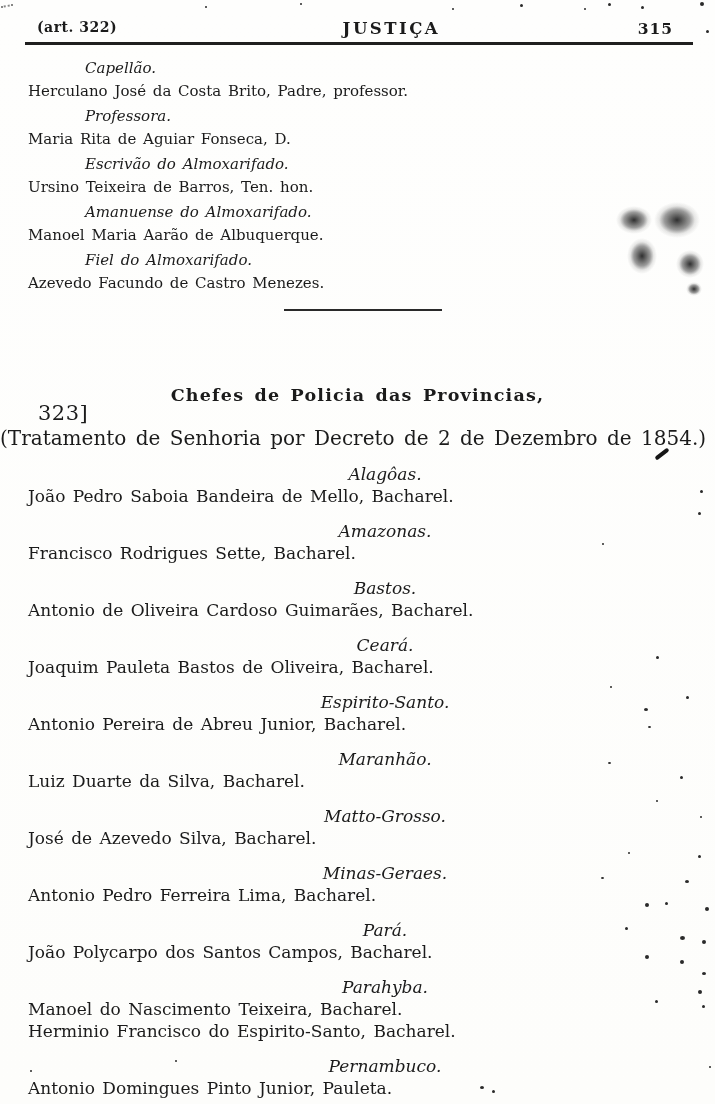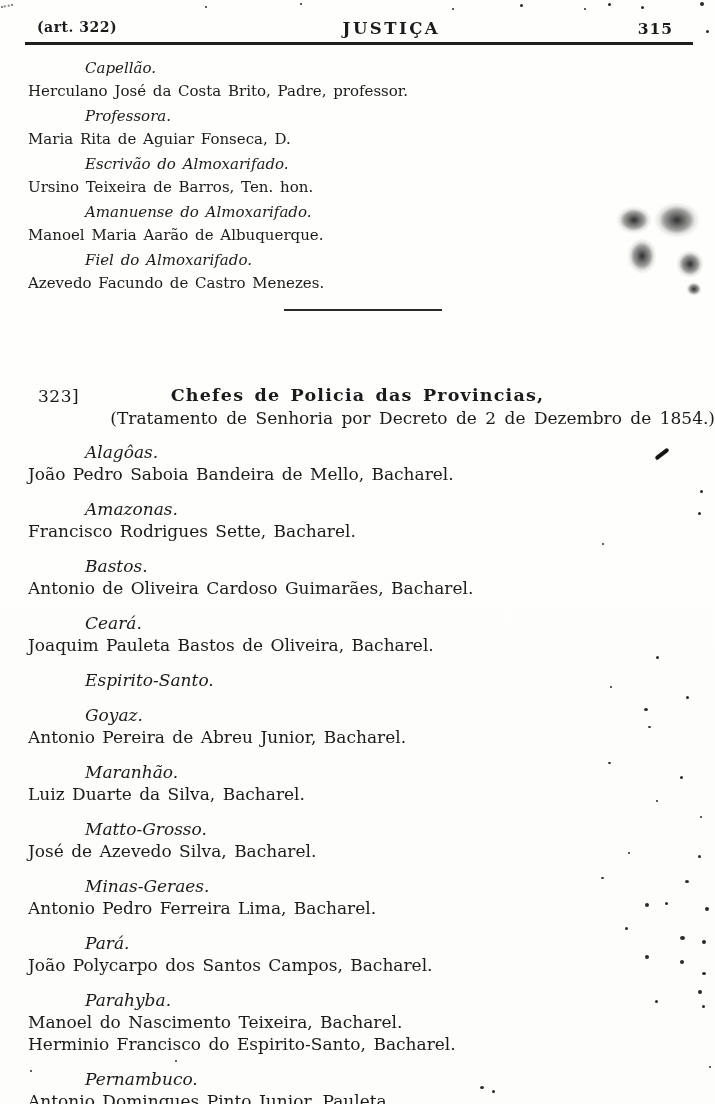--- a/index.html
+++ b/index.html
@@ -63,43 +63,43 @@
     margin: 15px 0 0 284px;
   }
 
   .chefes { margin-top: 74px; }
   .chefes .heading-row {
     position: relative;
     text-align: center;
   }
   .chefes .section-number {
     position: absolute;
-    left: 38px; top: 1px;
-    font-size: 17px;
+    left: 38px; top: 16px;
+    font-size: 21px;
     letter-spacing: 0.5px;
   }
   .chefes .section-title {
     font-weight: bold;
     font-size: 17.5px;
     letter-spacing: 1.2px;
     word-spacing: 3px;
   }
   .chefes .section-subtitle {
-    text-align: right;
-    font-size: 17px;
-    margin-top: 3px;
+    text-align: left;
+    font-size: 20px;
+    margin-top: 21px;
     word-spacing: 3px;
   }
   .chefes .entries {
     margin: 13px 30px 0 28px;
     font-size: 17px;
     line-height: 21px;
     word-spacing: 2px;
   }
-  .chefes .role { margin-top: 14px; }
+  .chefes .role { margin-top: 14px; text-align: center; }
 
   
   .ink-layer {
     position: absolute;
     inset: 0;
     pointer-events: none;
   }
   .blob {
     position: absolute;
     border-radius: 50%;
@@ -164,21 +164,20 @@
     <div class="entries">
       <p class="role">Alagôas.</p>
       <p class="person">João Pedro Saboia Bandeira de Mello, Bacharel.</p>
       <p class="role">Amazonas.</p>
       <p class="person">Francisco Rodrigues Sette, Bacharel.</p>
       <p class="role">Bastos.</p>
       <p class="person">Antonio de Oliveira Cardoso Guimarães, Bacharel.</p>
       <p class="role">Ceará.</p>
       <p class="person">Joaquim Pauleta Bastos de Oliveira, Bacharel.</p>
       <p class="role">Espirito-Santo.</p>
-      <p class="role">Goyaz.</p>
       <p class="person">Antonio Pereira de Abreu Junior, Bacharel.</p>
       <p class="role">Maranhão.</p>
       <p class="person">Luiz Duarte da Silva, Bacharel.</p>
       <p class="role">Matto-Grosso.</p>
       <p class="person">José de Azevedo Silva, Bacharel.</p>
       <p class="role">Minas-Geraes.</p>
       <p class="person">Antonio Pedro Ferreira Lima, Bacharel.</p>
       <p class="role">Pará.</p>
       <p class="person">João Polycarpo dos Santos Campos, Bacharel.</p>
       <p class="role">Parahyba.</p>

